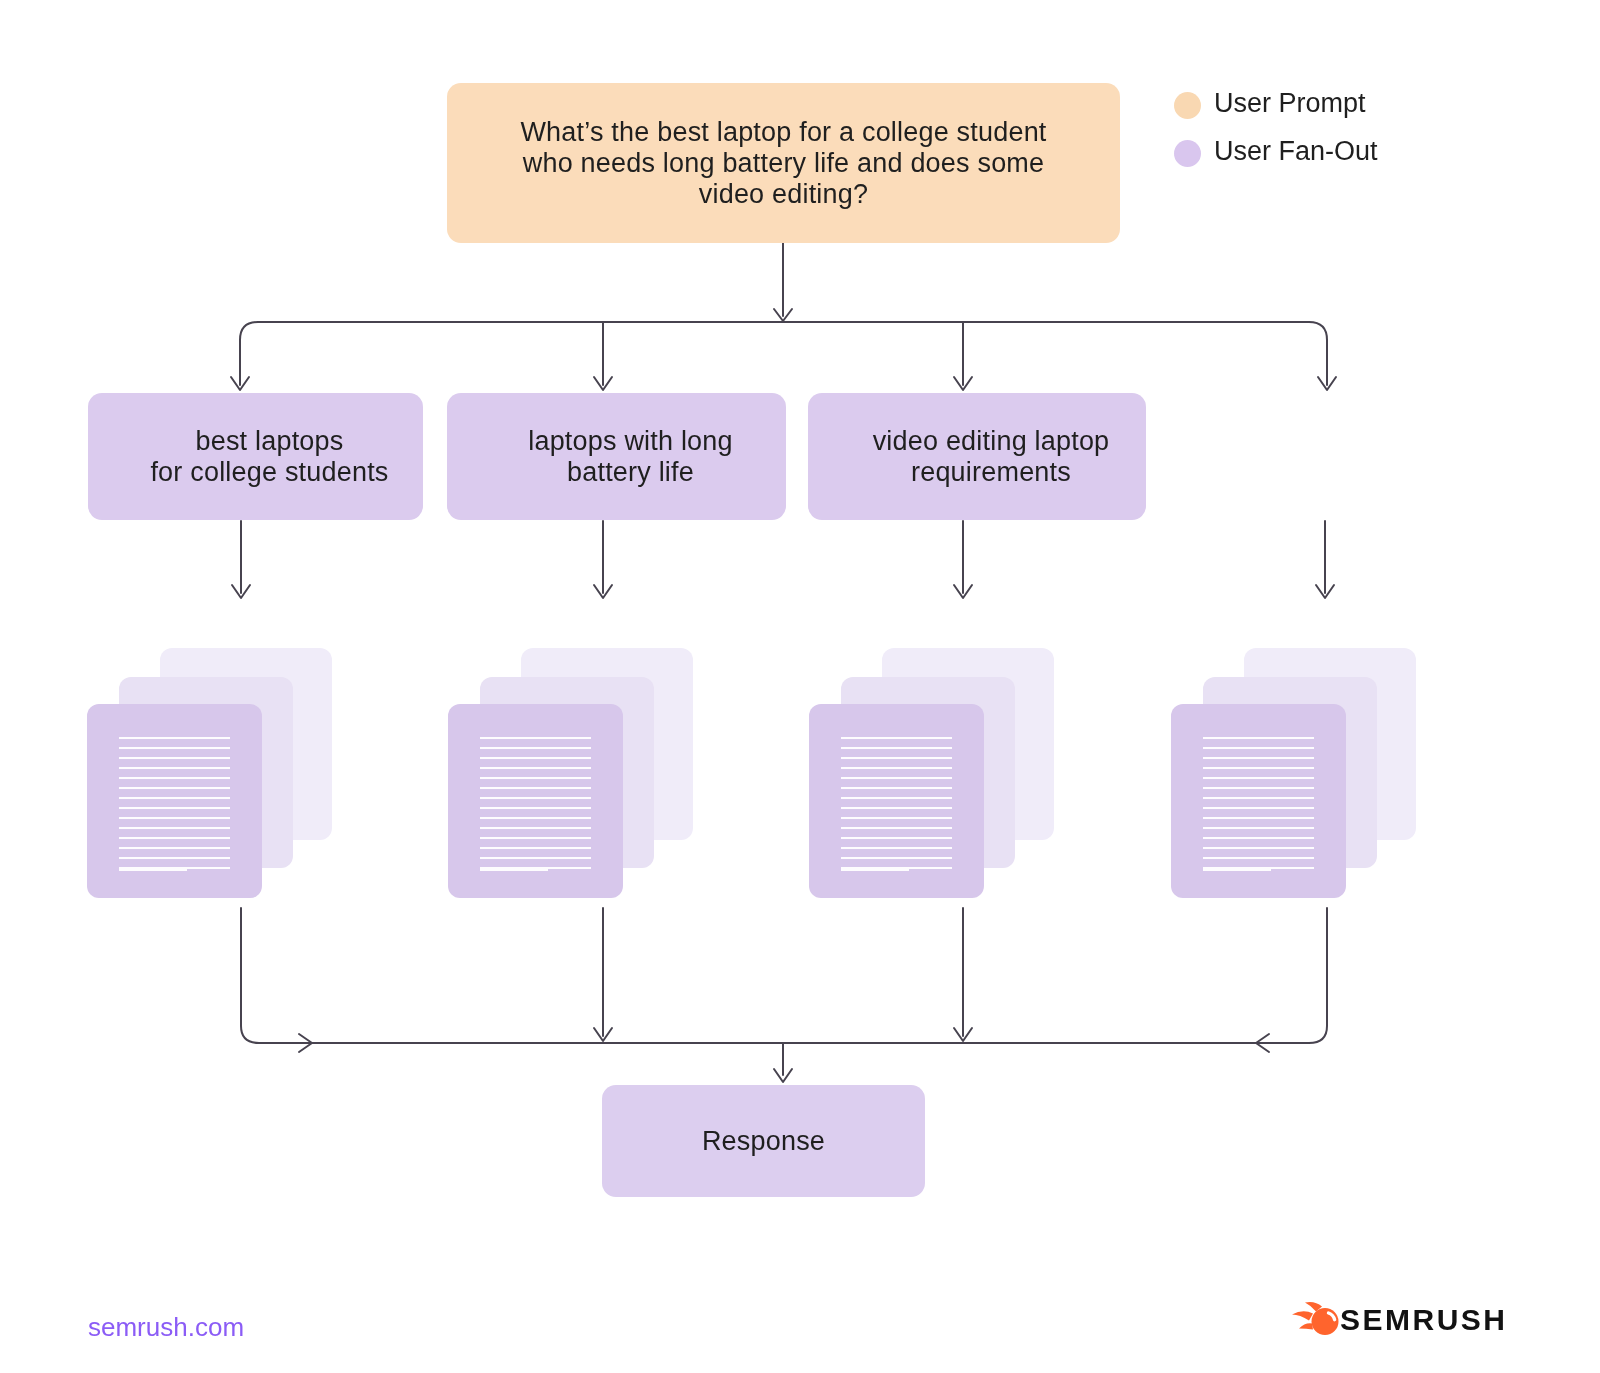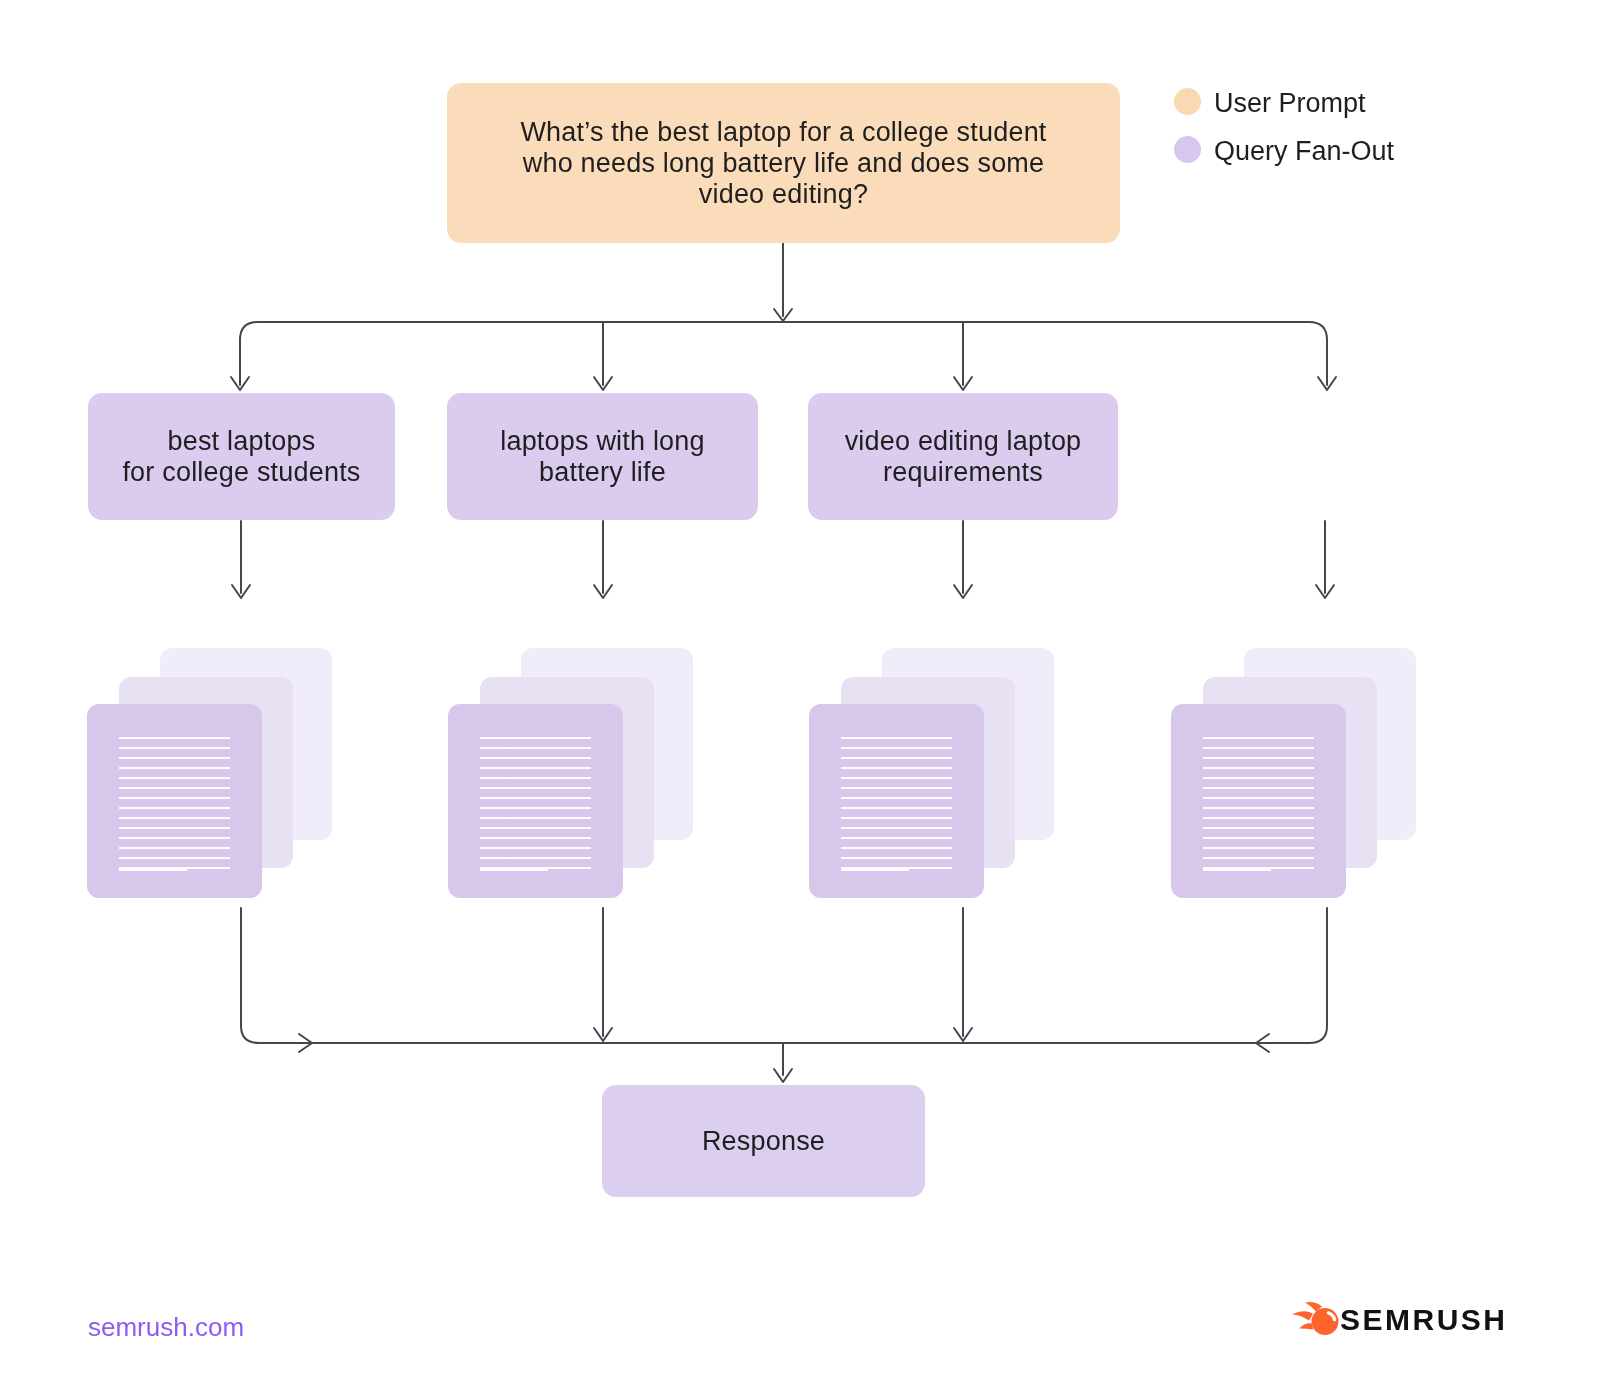--- a/index.html
+++ b/index.html
@@ -18,25 +18,25 @@
     stroke:var(--arrow,#47434f); stroke-width:2; fill:none;
     stroke-linecap:round; stroke-linejoin:round;
   }
   .node {
     position:absolute; z-index:1; border-radius:14px;
     display:flex; align-items:center; justify-content:center;
     text-align:center; white-space:pre-line;
     font-size:27px; line-height:31px; letter-spacing:.2px;
   }
   .prompt-box   { background:var(--user-prompt-fill,#fbdcba); }
-  .query-box    { background:var(--query-fill,#dbcbee); }
+  .query-box    { background:var(--query-fill,#dbcbee);padding-left:28px; }
   .response-box { background:var(--response-fill,#dcceef); }
 
   .legend { position:absolute; left:1174px; top:88px; z-index:1; }
-  .legend-row { display:flex; align-items:flex-start; margin-bottom:17px; }
+  .legend-row { display:flex; align-items:flex-end; margin-bottom:17px; }
   .legend-dot { width:27px; height:27px; border-radius:50%; margin-right:13px; flex:0 0 auto; }
   .legend-label { font-size:27px; line-height:31px; }
 
   .stack { position:absolute; width:245px; height:252px; z-index:1; }
   .page  { position:absolute; border-radius:12px; }
   .page.back  { left:73px; top:0;    width:172px; height:192px; background:var(--doc-back,#f0ecf9); }
   .page.mid   { left:32px; top:29px; width:174px; height:191px; background:var(--doc-middle,#e8e1f4); }
   .page.front { left:0;    top:56px; width:175px; height:194px; background:var(--doc-front,#d7c7eb); }
   .doc-lines {
     position:absolute; left:32px; top:33px; width:111px; height:132px;
@@ -99,21 +99,21 @@
       <path d="M774 1069 L783 1082 L792 1069"></path>
   </svg>
 
   <div class="legend">
     <div class="legend-row">
       <span class="legend-dot" style="background: rgb(249, 216, 178);"></span>
       <span class="legend-label">User Prompt</span>
     </div>
     <div class="legend-row">
       <span class="legend-dot" style="background: rgb(217, 198, 238);"></span>
-      <span class="legend-label">Query Fan-Out</span>
+      <span class="legend-label">User Fan-Out</span>
     </div>
   </div>
 
   <div class="node prompt-box" style="left:447px; top:83px; width:673px; height:160px;">
     <span>What’s the best laptop for a college student
 who needs long battery life and does some
 video editing?</span>
   </div>
 
   <div class="node query-box" style="left:88px; top:393px; width:307px; height:127px;">

